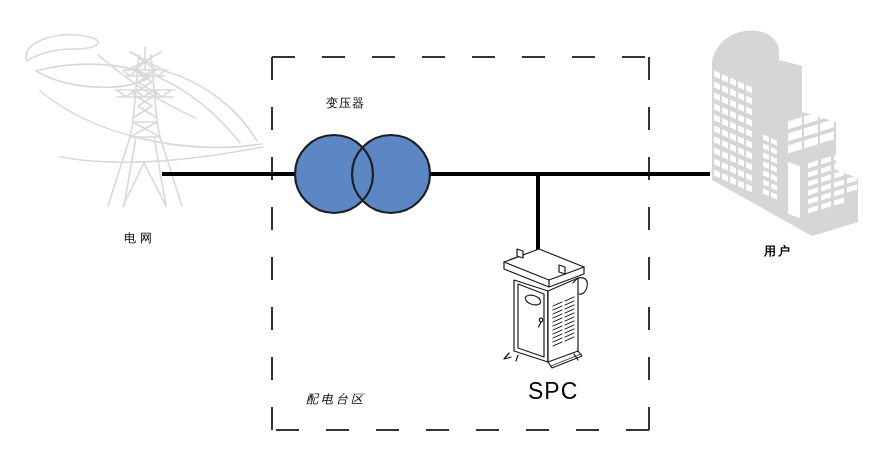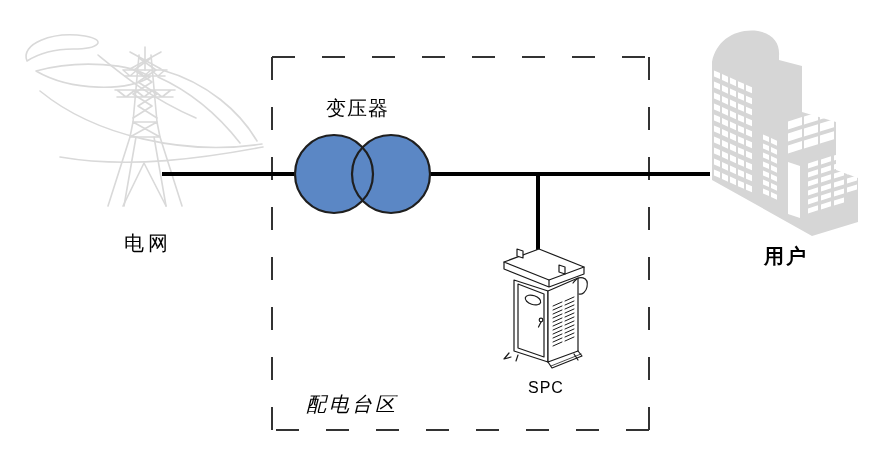--- a/index.html
+++ b/index.html
@@ -6,28 +6,28 @@
   .canvas{
     position:relative;
     width:883px;height:453px;
     background:#fff;
     font-family:"Liberation Sans", sans-serif;
     overflow:hidden;
   }
   .lbl{
     position:absolute;
     color:#000;
-    font-size:20px;
+    font-size:12px;
     line-height:1.1;
     white-space:nowrap;
   }
   .lbl-grid{left:124px;top:232px;letter-spacing:4px;}
   .lbl-transformer{left:326px;top:97px;letter-spacing:1px;}
   .lbl-area{left:306px;top:393px;letter-spacing:3px;font-style:italic;}
-  .lbl-spc{left:528px;top:379px;font-size:16px;letter-spacing:1px;}
+  .lbl-spc{left:528px;top:379px;font-size:23px;letter-spacing:1px;}
   .lbl-users{left:764px;top:245px;letter-spacing:2px;font-weight:bold;}
   svg{position:absolute;left:0;top:0;}
 </style>
 </head>
 <body>
 
 <div class="canvas">
   <svg width="883" height="453" viewBox="0 0 883 453">
 
     <g fill="none" stroke-width="1.6" stroke-linecap="round" stroke-linejoin="round" stroke="#D9D9D9">

